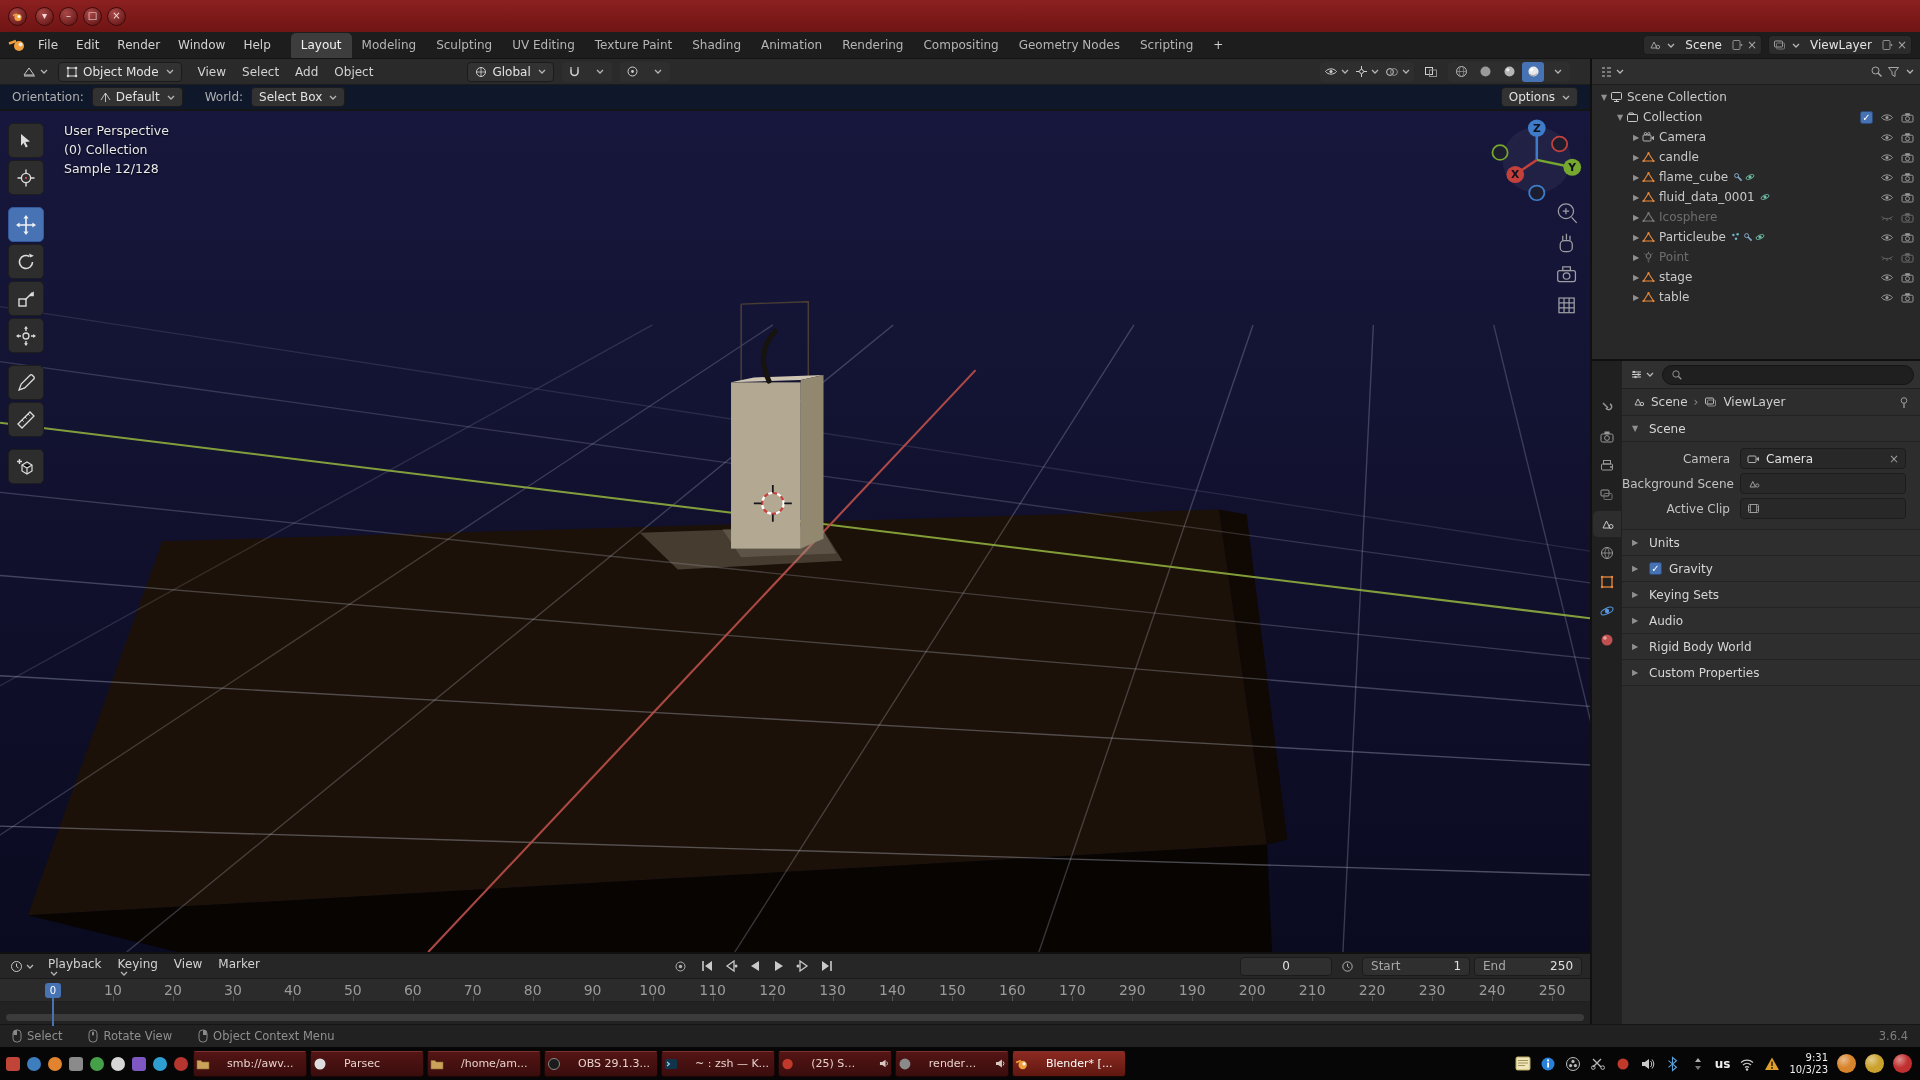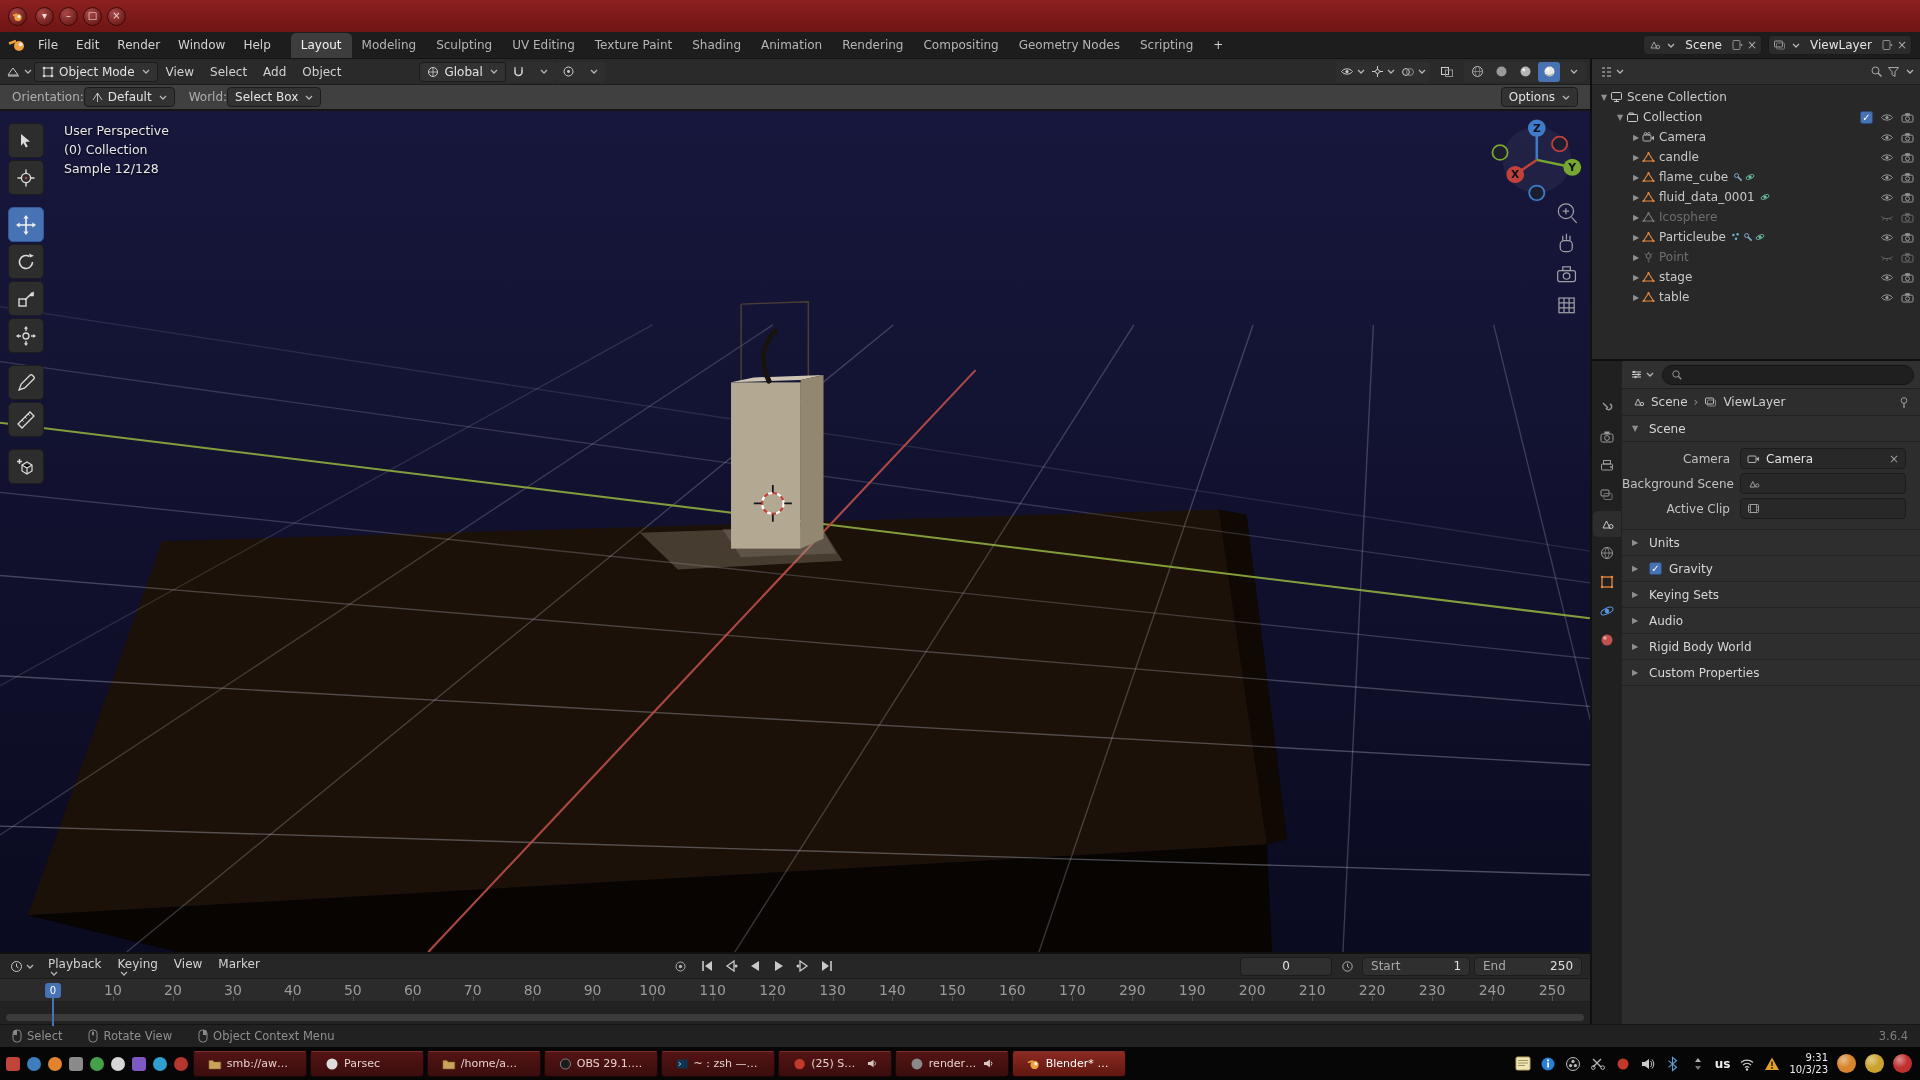--- a/index.html
+++ b/index.html
@@ -20,27 +20,27 @@
 .ws-tab.active{background:#3d3d3d;color:#f1f1f1}
 .topbar-right{margin-left:auto;display:flex;align-items:center;gap:6px}
 .id-block{display:flex;align-items:center;background:#2b2b2b;border:1px solid #1a1a1a;border-radius:4px;height:20px;padding:0 4px;gap:4px}
 .id-block .id-name{padding:0 6px;color:#e3e3e3;white-space:nowrap}
 .mini-ic{opacity:.8}
 
 #main{flex:1;display:flex;min-height:0}
 #left-col{width:1592px;display:flex;flex-direction:column;min-width:0;border-right:2px solid #101010}
 #right-col{flex:1;display:flex;flex-direction:column;min-width:0}
 
-#tool-header{height:26px;background:#2a2a2a;display:flex;align-items:center;padding:0 4px;flex:none;border-bottom:1px solid #1c1c1c}
+#tool-header{height:26px;background:#2a2a2a;display:flex;align-items:center;gap:8px;padding:0 20px;flex:none;border-bottom:1px solid #1c1c1c}
 .field{background:#323232;border:1px solid #1b1b1b;border-radius:4px;height:20px;display:flex;align-items:center;gap:5px;padding:0 7px;color:#e2e2e2;white-space:nowrap}
 .hmenu{padding:3px 8px;color:#d2d2d2;white-space:nowrap}
 .icon-btn{height:20px;min-width:22px;display:flex;align-items:center;justify-content:center;border-radius:3px;gap:1px;padding:0 2px}
 .icon-btn.active{background:#4772b3}
 .icon-group{display:flex;align-items:center;background:#2e2e2e;border-radius:4px;gap:2px;padding:0 2px}
-#tool-row2{height:26px;background:#404040;display:flex;align-items:center;padding:0 12px;flex:none;border-bottom:2px solid #151515;color:#bdbdbd}
+#tool-row2{height:26px;background:#0f172a;display:flex;align-items:center;gap:8px;padding:0 12px;flex:none;border-bottom:2px solid #151515;color:#bdbdbd}
 .lbl{color:#aeaeae;white-space:nowrap}
 
 #viewport{flex:1;position:relative;min-height:0;background:#0c0c24;overflow:hidden}
 #vp-svg{position:absolute;inset:0;width:100%;height:100%}
 #vp-overlay{position:absolute;top:10px;left:64px;color:#e9e9e9;font-size:12.5px;line-height:19px;text-shadow:0 1px 2px rgba(0,0,0,.9)}
 #left-tools{position:absolute;left:8px;top:12px;display:flex;flex-direction:column;gap:2px}
 .tool-btn{width:36px;height:35px;background:#2d2d2d;border:1px solid #1d1d1d;border-radius:5px;display:flex;align-items:center;justify-content:center}
 .tool-btn.active{background:#4772b3;border-color:#33599a}
 .tool-gap{height:8px}
 
@@ -83,21 +83,21 @@
 .prop-field{flex:1;height:21px;background:#282828;border:1px solid #1c1c1c;border-radius:4px;display:flex;align-items:center;gap:6px;padding:0 6px;color:#e2e2e2;min-width:0}
 .prop-field .fx{margin-left:auto;color:#9d9d9d}
 .cb{width:13px;height:13px;background:#4772b3;border:1px solid #2c4a79;border-radius:2.5px;color:#fff;font-size:10px;line-height:11px;text-align:center;flex:none}
 
 #statusbar{height:23px;background:#212121;border-top:1px solid #151515;display:flex;align-items:center;gap:26px;padding:0 12px;color:#8f8f8f;font-size:11.5px;flex:none}
 .hint{display:flex;align-items:center;gap:5px}
 #sb-version{margin-left:auto;color:#7e7e7e}
 
 #taskbar{height:33px;background:#060606;display:flex;align-items:center;gap:3px;padding:0 4px;flex:none}
 .launcher{width:18px;height:18px;border-radius:4px;flex:none;display:flex;align-items:center;justify-content:center}
-.task-btn{width:114px;height:26px;background:linear-gradient(#541414,#3a0d0d);border:1px solid #1e0606;border-top-color:#7c3030;border-radius:3px;display:flex;align-items:center;gap:5px;padding:0 14px;color:#e6d2cc;font-size:11px;flex:none}
+.task-btn{width:114px;height:26px;background:linear-gradient(#541414,#3a0d0d);border:1px solid #1e0606;border-top-color:#7c3030;border-radius:3px;display:flex;align-items:center;gap:17px;padding:0 2px;color:#e6d2cc;font-size:11px;flex:none}
 .task-btn.active{background:linear-gradient(#8c2a22,#5e170f);color:#fff}
 .task-btn .tt{white-space:nowrap;overflow:hidden;text-overflow:ellipsis}
 #tray{margin-left:auto;display:flex;align-items:center;gap:9px;padding-right:4px}
 .tray-ic{display:flex;align-items:center;justify-content:center}
 #kb-layout{color:#ededed;font-weight:bold;font-size:12px}
 #clock{text-align:right;color:#efefef;font-size:10px;line-height:1.15}
 .ball{width:19px;height:19px;border-radius:50%;flex:none}
 </style>
 </head>
 <body>

